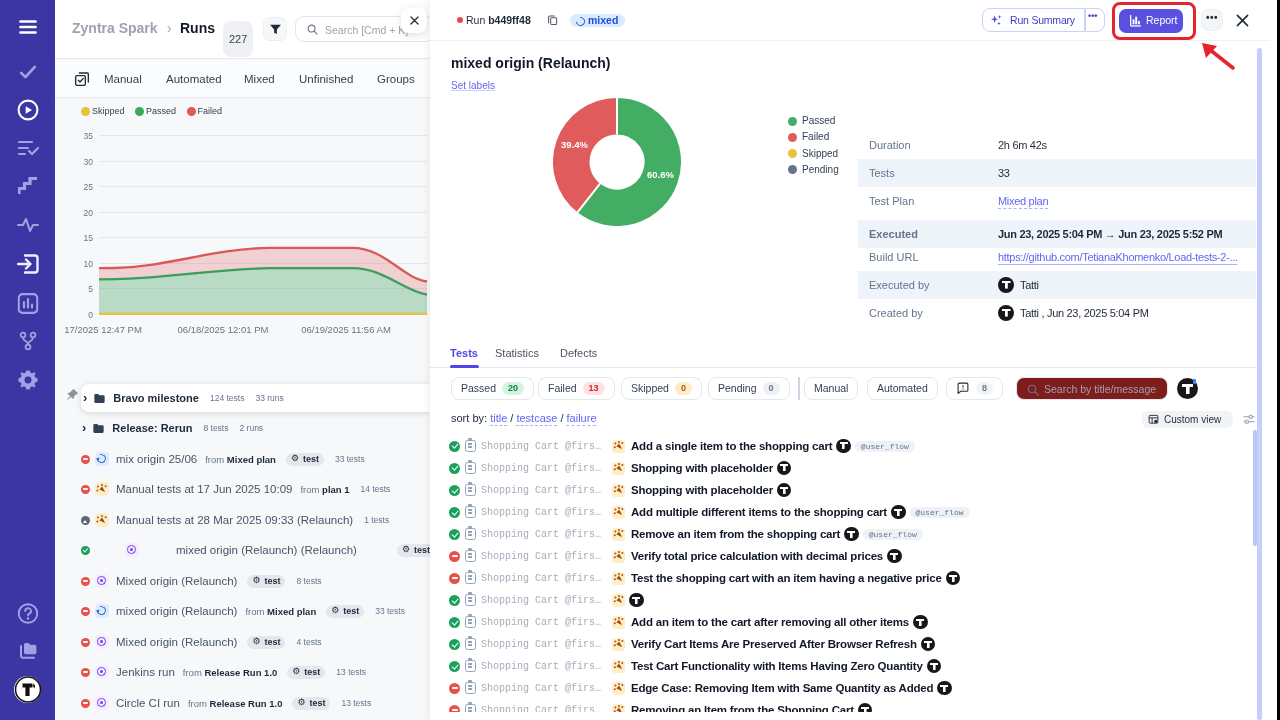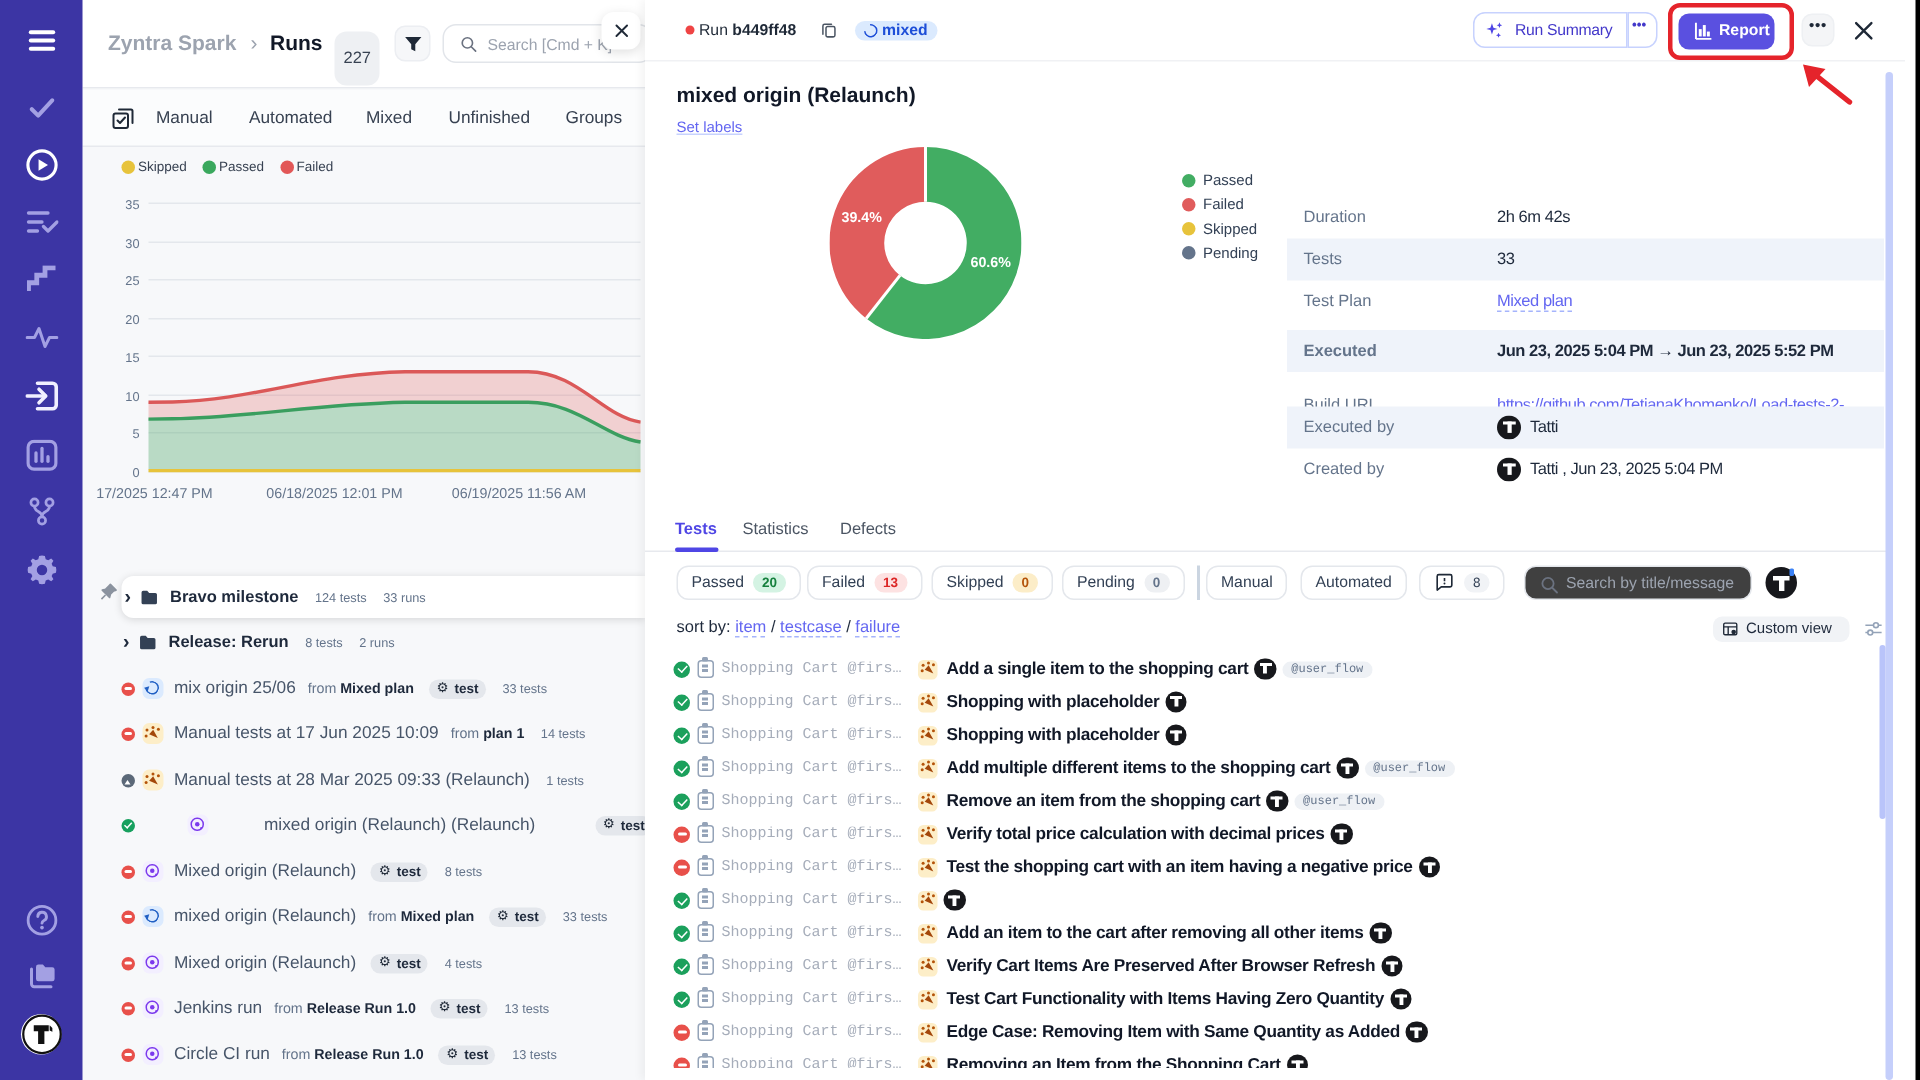--- a/index.html
+++ b/index.html
@@ -276,21 +276,21 @@
           <path d="M9 4 l1.6 4.7 L15 10 l-4.4 1.3 L9 16 l-1.6-4.7 L3 10 l4.4-1.3 z"></path>
           <path d="M17 3 l.9 2.4 L20 6 l-2.1 .8 L17 9 l-.9-2.2 L14 6 l2.1-.6 z"></path>
           <path d="M16 14 l.8 2 1.9 .7 -1.9 .8 -.8 2 -.8-2 -1.9-.8 1.9-.7 z"></path>
         </svg>
         <span class="abs" style="left:27px;top:5px;font-size:10.5px;letter-spacing:-0.2px;color:#4338ca;">Run Summary</span>
       </div>
       <div class="abs" style="left:655px;top:8px;width:20px;height:24px;border:1px solid #c7d2fe;border-radius:0 8px 8px 0;background:#fff;">
         <span class="abs" style="left:2px;top:2px;color:#4338ca;font-weight:bold;font-size:9px;">•••</span>
       </div>
 
-      <div class="abs" style="left:689px;top:9px;width:64px;height:23.5px;background:#5a50e0;border-radius:7px;font-weight:bold;">
+      <div class="abs" style="left:689px;top:9px;width:64px;height:23.5px;background:#5a50e0;border-radius:7px;">
         <svg class="abs" style="left:10px;top:5px;" width="13" height="13" viewBox="0 0 24 24">
           <line x1="3" y1="2" x2="3" y2="22" stroke="#fff" stroke-width="2.4"></line>
           <line x1="3" y1="22" x2="22" y2="22" stroke="#fff" stroke-width="2.4"></line>
           <rect x="6.5" y="10" width="3.6" height="9" fill="#fff"></rect>
           <rect x="11.5" y="5" width="3.6" height="14" fill="#fff"></rect>
           <rect x="16.5" y="13" width="3.6" height="6" fill="#fff"></rect>
         </svg>
         <span class="abs" style="left:27px;top:5px;font-size:10.5px;color:#fff;">Report</span>
       </div>
       <div class="abs" style="left:771px;top:9px;width:22px;height:22px;background:#f4f5f7;border:1px solid #eef0f3;border-radius:7px;">
@@ -330,21 +330,21 @@
         <span class="tval">33</span>
       </div>
     <div class="trow" style="top:187px;">
         <span class="tlabel">Test Plan</span>
         <span class="tval link">Mixed plan</span>
       </div>
     <div class="trow alt" style="top:220px;font-weight:bold;">
         <span class="tlabel">Executed</span>
         <span class="tval">Jun 23, 2025 5:04 PM → Jun 23, 2025 5:52 PM</span>
       </div>
-    <div class="trow" style="top:256px;text-align:center;">
+    <div class="trow" style="top:243px;text-align:center;">
         <span class="tlabel">Build URL</span>
         <span class="tval link solid">https://github.com/TetianaKhomenko/Load-tests-2-...</span>
       </div>
     <div class="trow alt" style="top:271px;">
         <span class="tlabel">Executed by</span>
         <span class="tval avt">Tatti</span>
       </div>
     <div class="trow" style="top:299px;">
         <span class="tlabel">Created by</span>
         <span class="tval avt">Tatti , Jun 23, 2025 5:04 PM</span>
@@ -365,30 +365,30 @@
     <div class="pill" style="left:374px;top:377px;">Manual</div>
     <div class="pill" style="left:437px;top:377px;">Automated</div>
     <div class="pill" style="left:516px;top:377px;">
       <svg width="14" height="13" viewBox="0 0 24 24">
           <path d="M3 4 a2 2 0 0 1 2-2 h14 a2 2 0 0 1 2 2 v11 a2 2 0 0 1 -2 2 h-11 l-5 4 z" stroke="#1f2937" stroke-width="2" fill="none" stroke-linejoin="round"></path>
           <line x1="12" y1="6" x2="12" y2="10" stroke="#1f2937" stroke-width="2"></line>
           <circle cx="12" cy="13" r="1.2" fill="#1f2937"></circle>
         </svg>
       <span class="badge" style="background:#f1f3f6;color:#334155;font-weight:normal;">8</span>
     </div>
-    <div class="abs" style="left:586px;top:377px;width:152px;height:23px;border:1px solid #e4e7ec;border-radius:8px;background:#404040;">
+    <div class="abs" style="left:586px;top:377px;width:152px;height:23px;border:1px solid #e4e7ec;border-radius:8px;background:#7f1d1d;">
       <svg width="12" height="12" viewBox="0 0 24 24" style="position:absolute;left:10px;top:6px;">
         <circle cx="10" cy="10" r="7.5" stroke="#6b7280" stroke-width="2.4" fill="none"></circle>
         <line x1="16" y1="16" x2="22" y2="22" stroke="#6b7280" stroke-width="2.4" stroke-linecap="round"></line>
       </svg>
       <span class="abs" style="left:27px;top:5px;font-size:10.5px;color:#9ca3af;white-space:nowrap;overflow:hidden;width:120px;">Search by title/message</span>
     </div>
     <div class="tavatar" style="left:747px;top:378px;width:21px;height:21px;position:absolute;"></div>
 
-    <div class="abs" style="left:21px;top:412px;font-size:11px;color:#1e293b;">sort by: <span class="slink">item</span> / <span class="slink">testcase</span> / <span class="slink">failure</span></div>
+    <div class="abs" style="left:21px;top:412px;font-size:11px;color:#1e293b;">sort by: <span class="slink">title</span> / <span class="slink">testcase</span> / <span class="slink">failure</span></div>
     <div class="abs" style="left:712px;top:410.5px;width:91px;height:17.5px;background:#f1f3f6;border-radius:6px;">
       <svg width="11" height="11" viewBox="0 0 24 24" style="position:absolute;left:6px;top:3.5px;">
         <rect x="2.5" y="3" width="19" height="17" rx="2" stroke="#1f2937" stroke-width="2" fill="none"></rect>
         <line x1="2.5" y1="8.5" x2="21.5" y2="8.5" stroke="#1f2937" stroke-width="2"></line>
         <line x1="9" y1="8.5" x2="9" y2="20" stroke="#1f2937" stroke-width="2"></line>
         <circle cx="17" cy="16" r="3.4" fill="#1f2937"></circle>
       </svg>
       <span class="abs" style="left:22px;top:3px;font-size:10px;color:#1e293b;white-space:nowrap;">Custom view</span>
     </div>
     <svg class="abs" style="left:812px;top:413px;" width="14" height="13" viewBox="0 0 24 24">

